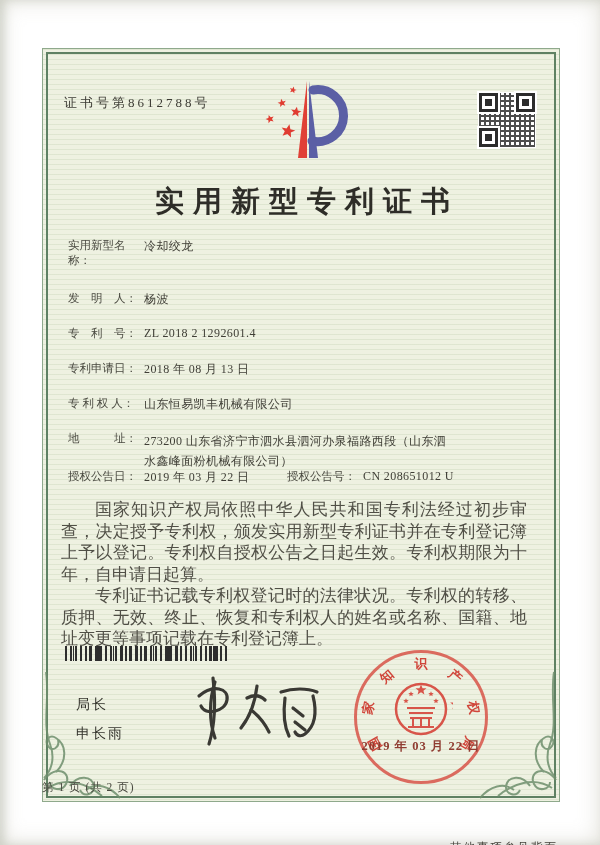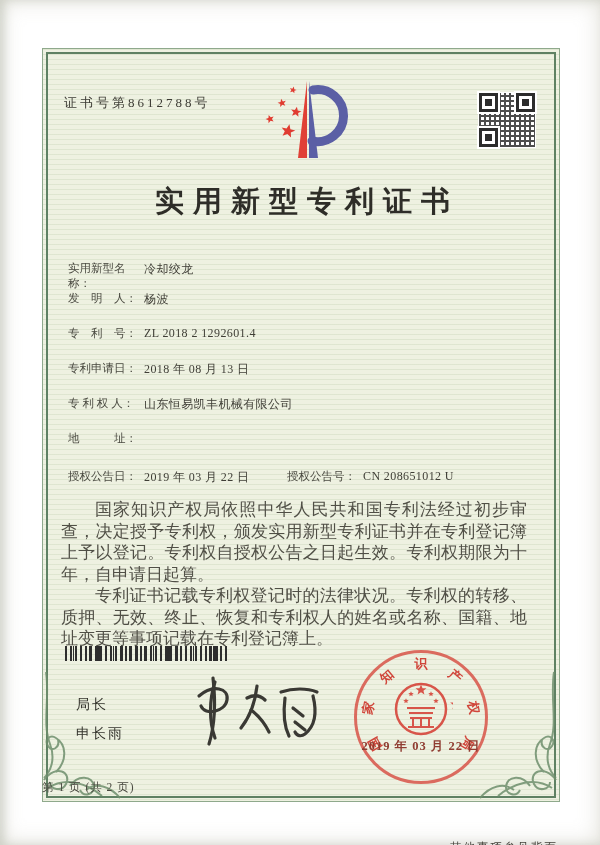--- a/index.html
+++ b/index.html
@@ -84,21 +84,21 @@
 
   <div class="qr">
     <div class="mesh"></div>
     <div class="finder f-tl"></div>
     <div class="finder f-tr"></div>
     <div class="finder f-bl"></div>
   </div>
 
   <div class="title">实用新型专利证书</div>
 
-  <div class="row" style="top:261px">
+  <div class="row" style="top:238px">
     <span class="lab">实用新型名称：</span>
     <span class="val">冷却绞龙</span>
   </div>
   <div class="row" style="top:291px">
     <span class="lab">发　明　人：</span>
     <span class="val">杨波</span>
   </div>
   <div class="row" style="top:326px">
     <span class="lab">专　利　号：</span>
     <span class="val">ZL 2018 2 1292601.4</span>
@@ -106,20 +106,24 @@
   <div class="row" style="top:361px">
     <span class="lab">专利申请日：</span>
     <span class="val">2018 年 08 月 13 日</span>
   </div>
   <div class="row" style="top:396px">
     <span class="lab">专 利 权 人：</span>
     <span class="val">山东恒易凯丰机械有限公司</span>
   </div>
   <div class="row" style="top:431px">
     <span class="lab">地　　　址：</span>
+    <span class="val addr-lines">
+      <div>273200 山东省济宁市泗水县泗河办泉福路西段（山东泗</div>
+      <div>水鑫峰面粉机械有限公司）</div>
+    </span>
   </div>
   <div class="row" style="top:469px">
     <span class="lab">授权公告日：</span>
     <span class="val">2019 年 03 月 22 日</span>
   </div>
   <div class="row" style="top:469px;left:287px">
     <span class="lab">授权公告号：</span>
     <span class="val">CN 208651012 U</span>
   </div>
 

